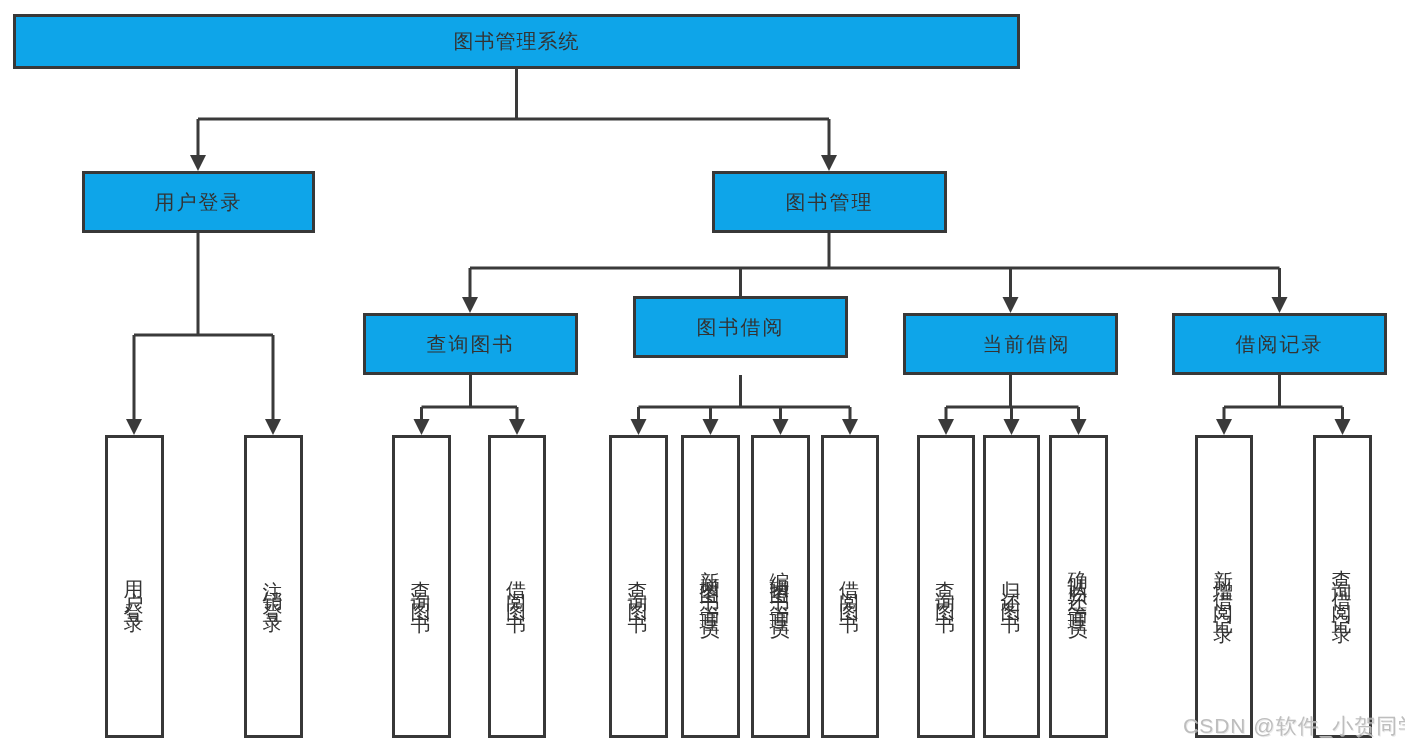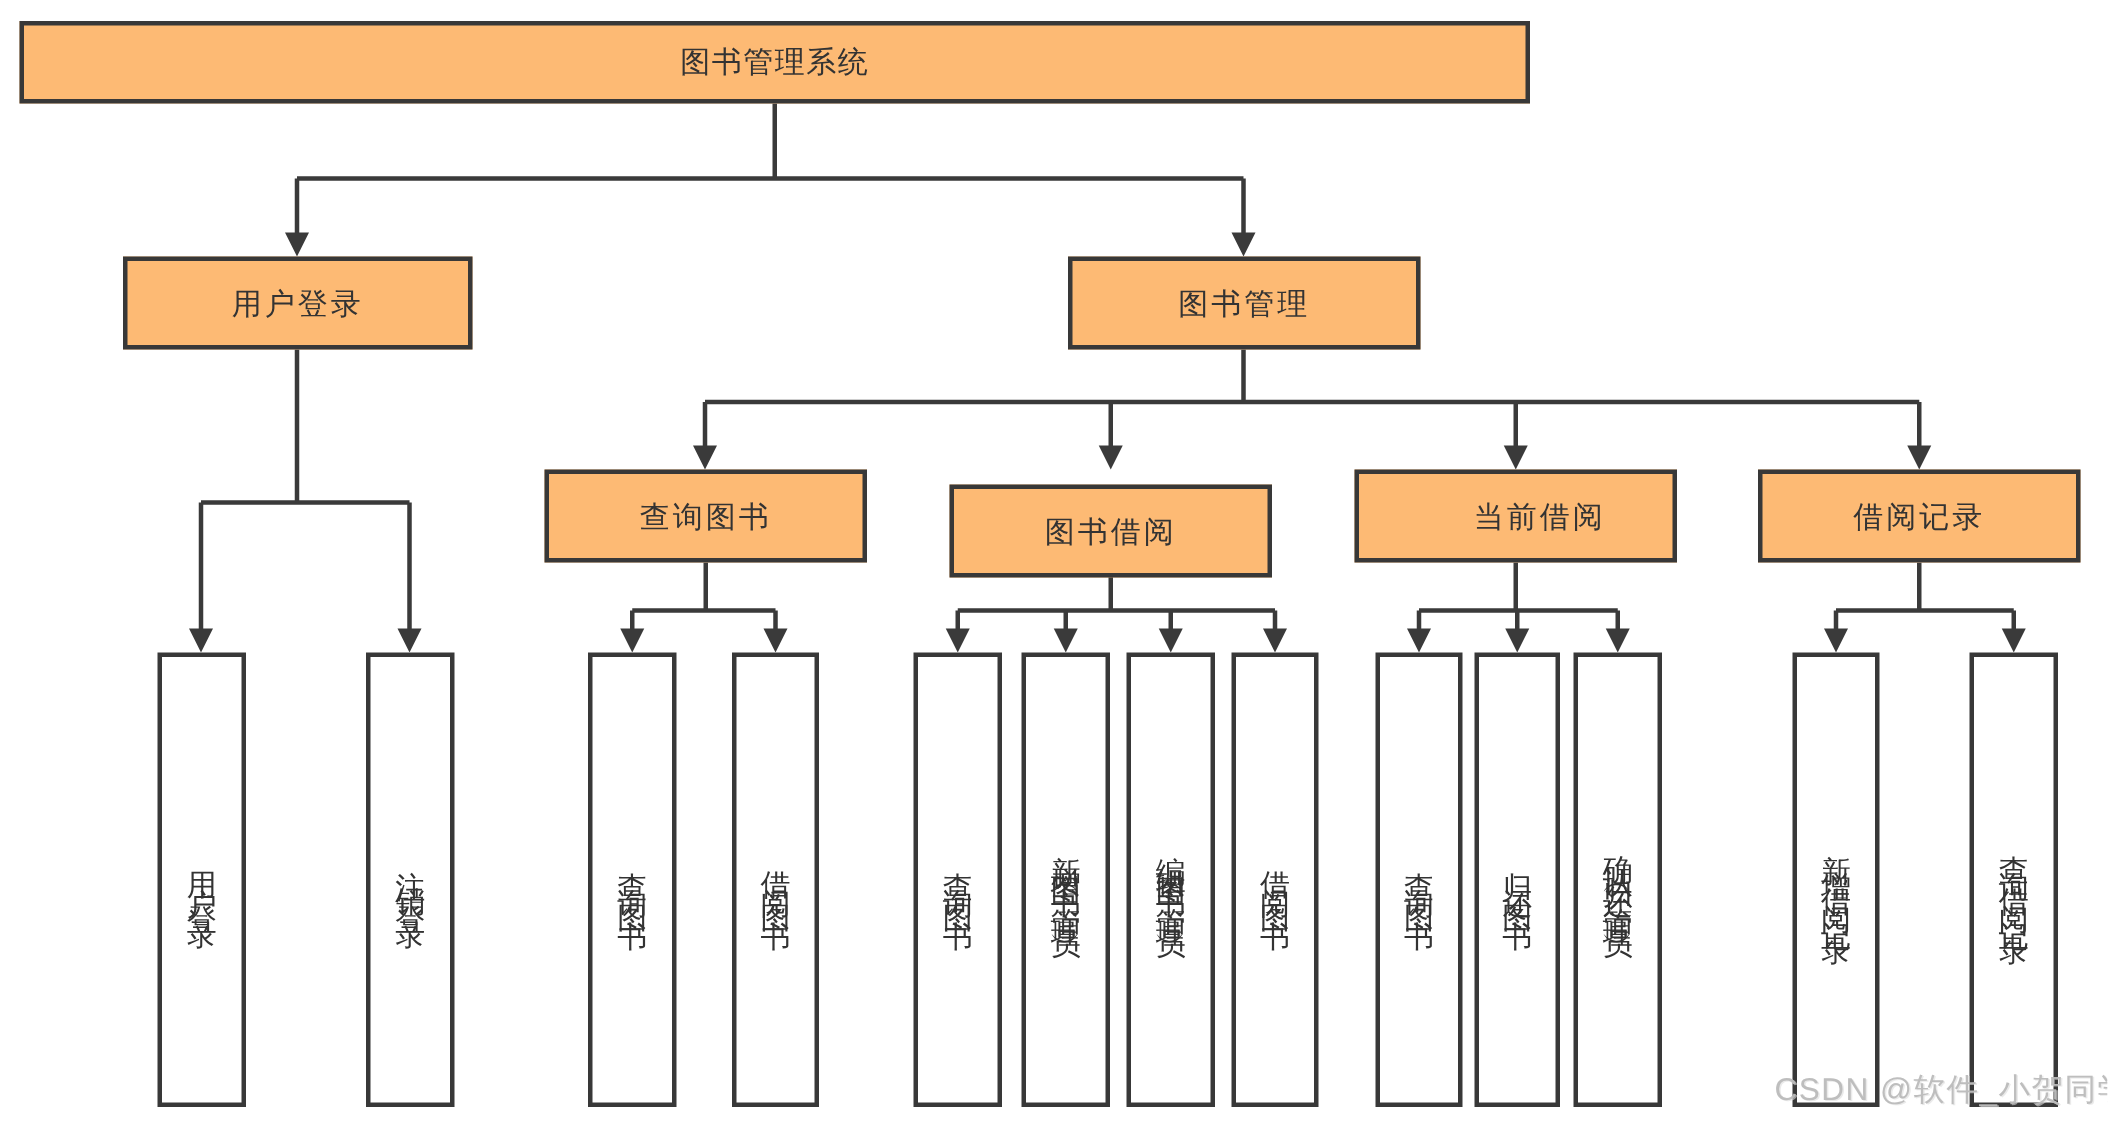--- a/index.html
+++ b/index.html
@@ -12,21 +12,21 @@
     overflow:hidden;
   }
   #connectors {
     position:absolute; left:0; top:0;
     width:1405px; height:747px;
     pointer-events:none;
   }
   .hbox {
     position:absolute;
     box-sizing:border-box;
-    background:#fdba74;
+    background:#0ea5e9;
     border:3px solid #383838;
     display:flex; align-items:center; justify-content:center;
     font-size:20px; letter-spacing:2px;
     color:#333333;
     z-index:2;
   }
   .vbox {
     position:absolute;
     box-sizing:border-box;
     background:#ffffff;
@@ -85,21 +85,21 @@
   <div class="hbox" style="left:82px; top:171px; width:233px; height:62px;">
     <span>用户登录</span>
   </div>
   <div class="hbox" style="left:712px; top:171px; width:235px; height:62px;">
     <span>图书管理</span>
   </div>
 
   <div class="hbox" style="left:363px; top:313px; width:215px; height:62px;">
     <span>查询图书</span>
   </div>
-  <div class="hbox" style="left:633px; top:323px; width:215px; height:62px;">
+  <div class="hbox" style="left:633px; top:296px; width:215px; height:62px;">
     <span>图书借阅</span>
   </div>
   <div class="hbox" style="left:903px; top:313px; width:215px; height:62px;padding-left:32px;">
     <span>当前借阅</span>
   </div>
   <div class="hbox" style="left:1172px; top:313px; width:215px; height:62px;justify-content:center;">
     <span>借阅记录</span>
   </div>
 
   <div class="vbox" style="left:105px; top:435px; width:59px; height:303px;">

